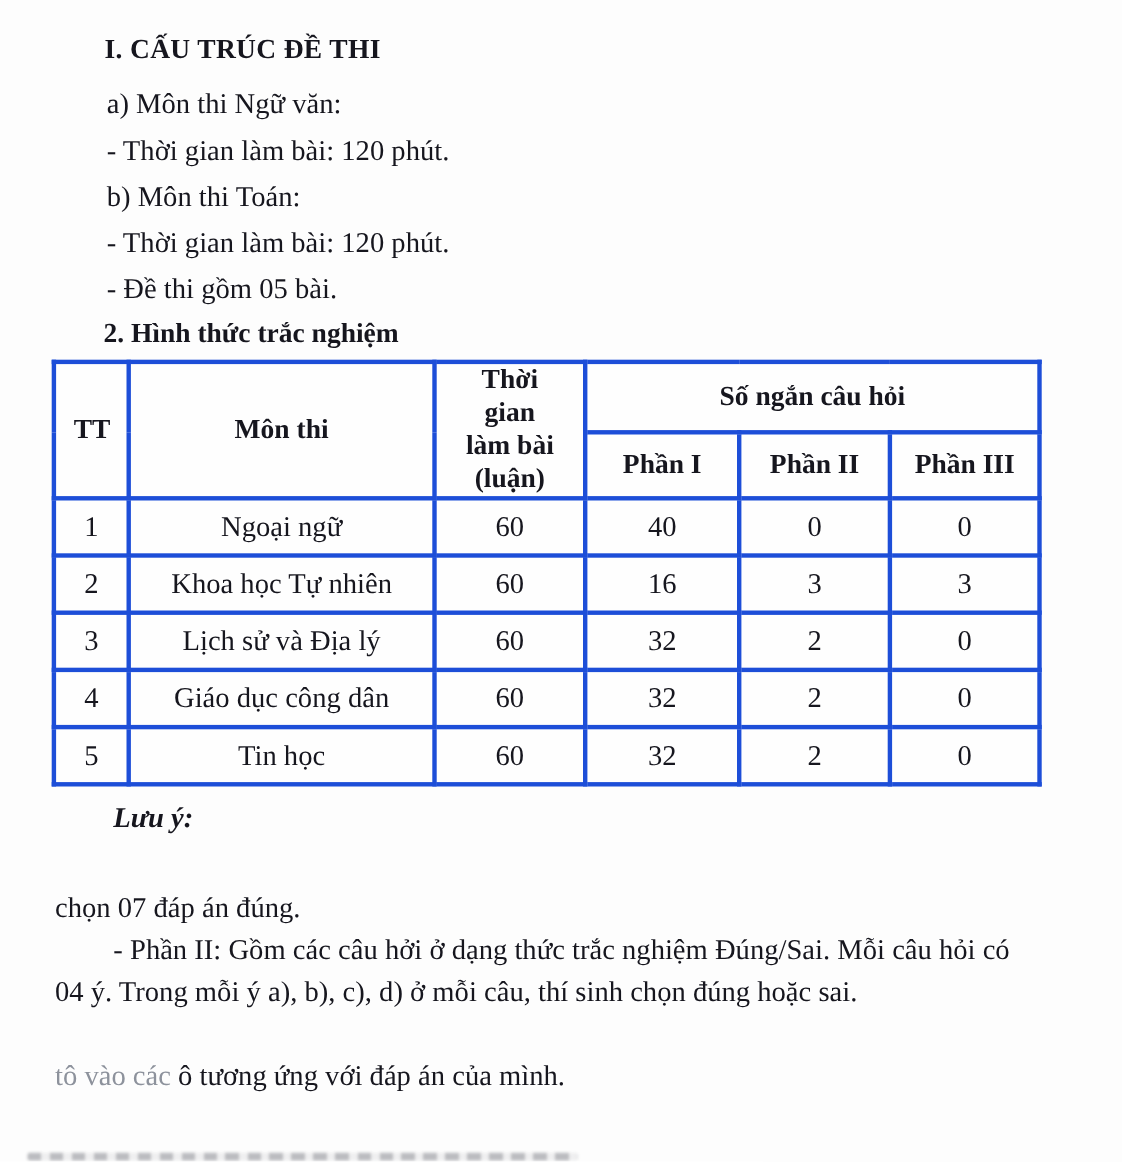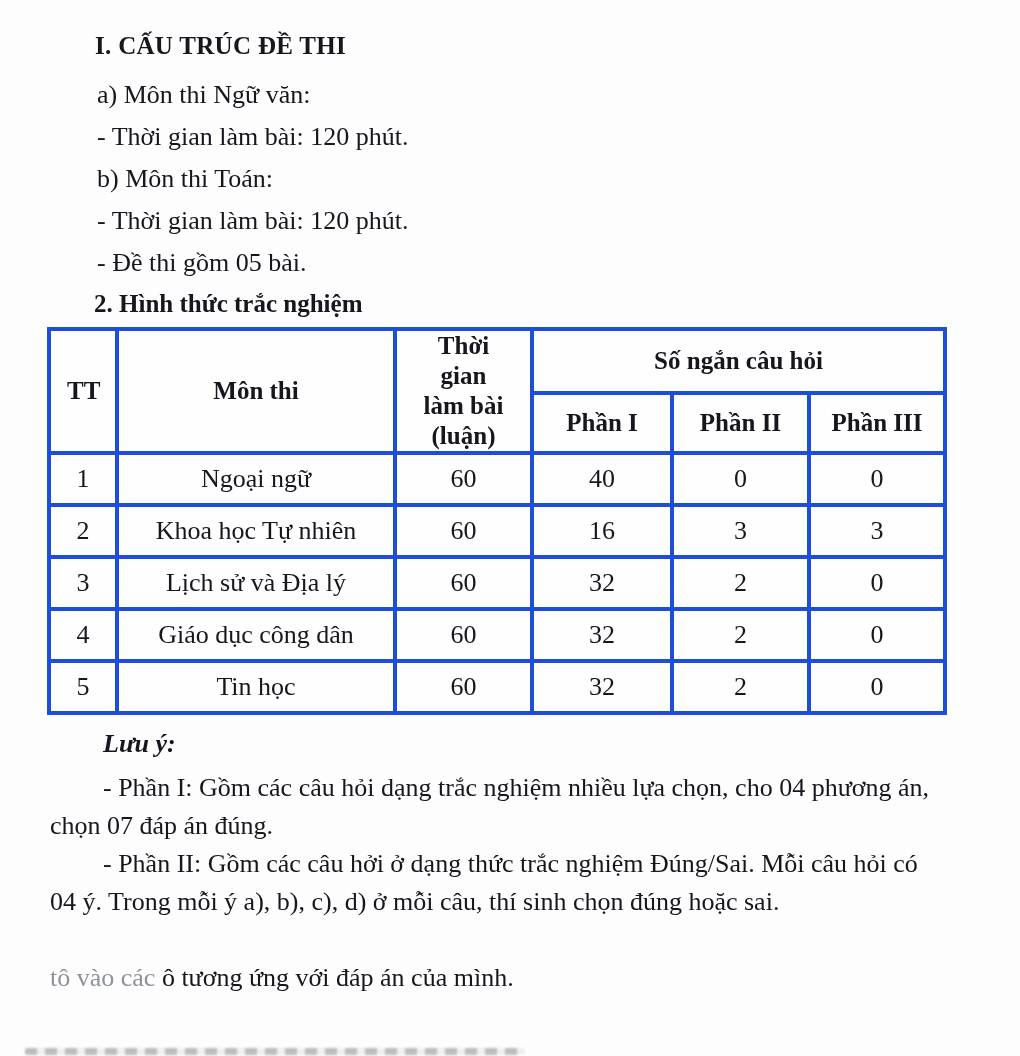--- a/index.html
+++ b/index.html
@@ -183,21 +183,21 @@
       <td>60</td>
       <td>32</td>
       <td>2</td>
       <td>0</td>
     </tr>
   </tbody>
     </table>
 
   <div class="luu-y">Lưu ý:</div>
 
-  <p class="note"><span class="first">- Phần I: Gồm các câu hỏi dạng trắc nghiệm nhiều lựa chọn, cho 04 phương án,</span><br><span>chọn 07 đáp án đúng.</span></p>
+  <p class="note"><br><span>chọn 07 đáp án đúng.</span></p>
 
   <p class="note"><span class="first">- Phần II: Gồm các câu hởi ở dạng thức trắc nghiệm Đúng/Sai. Mỗi câu hỏi có</span><br><span>04 ý. Trong mỗi ý a), b), c), d) ở mỗi câu, thí sinh chọn đúng hoặc sai.</span></p>
 
   <p class="note"><br><span class="faded">tô vào các</span><span> ô tương ứng với đáp án của mình.</span></p>
 
 </div>
 
 <div class="scan-artifact"></div>
 
 </body></html>

